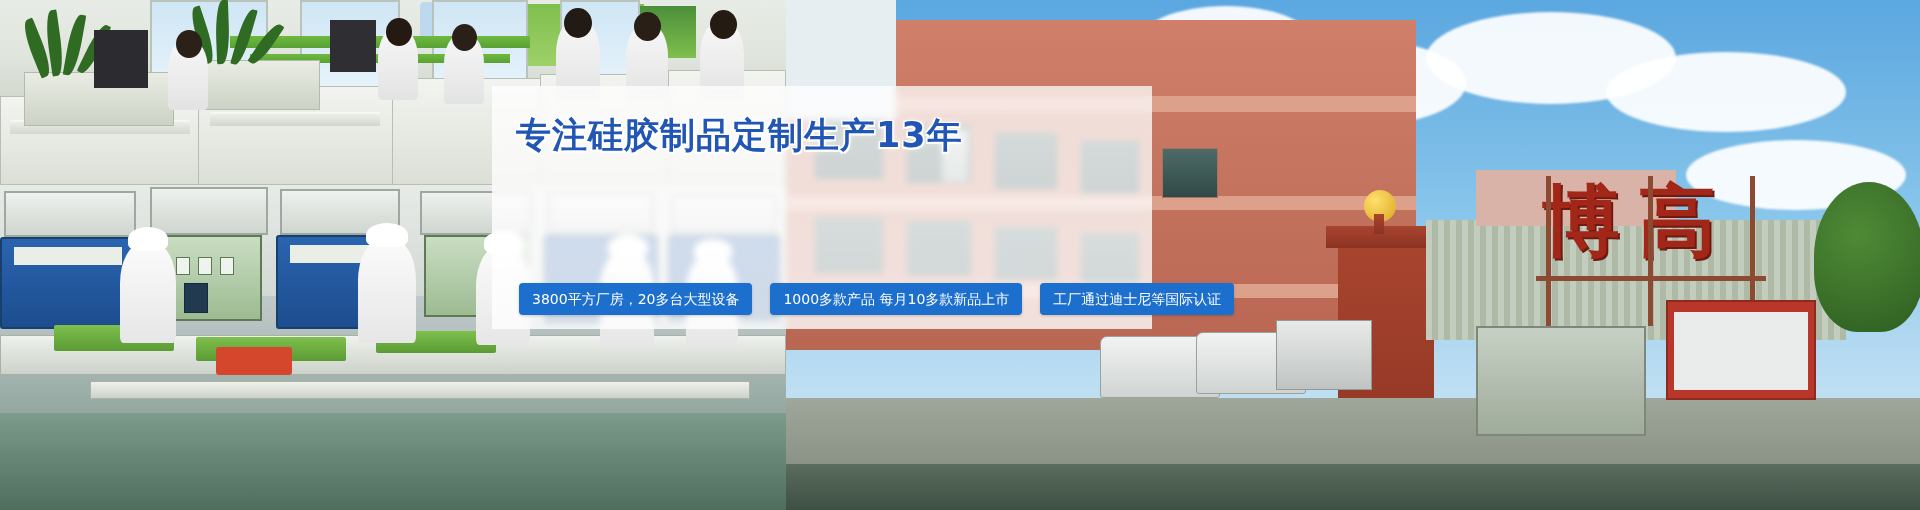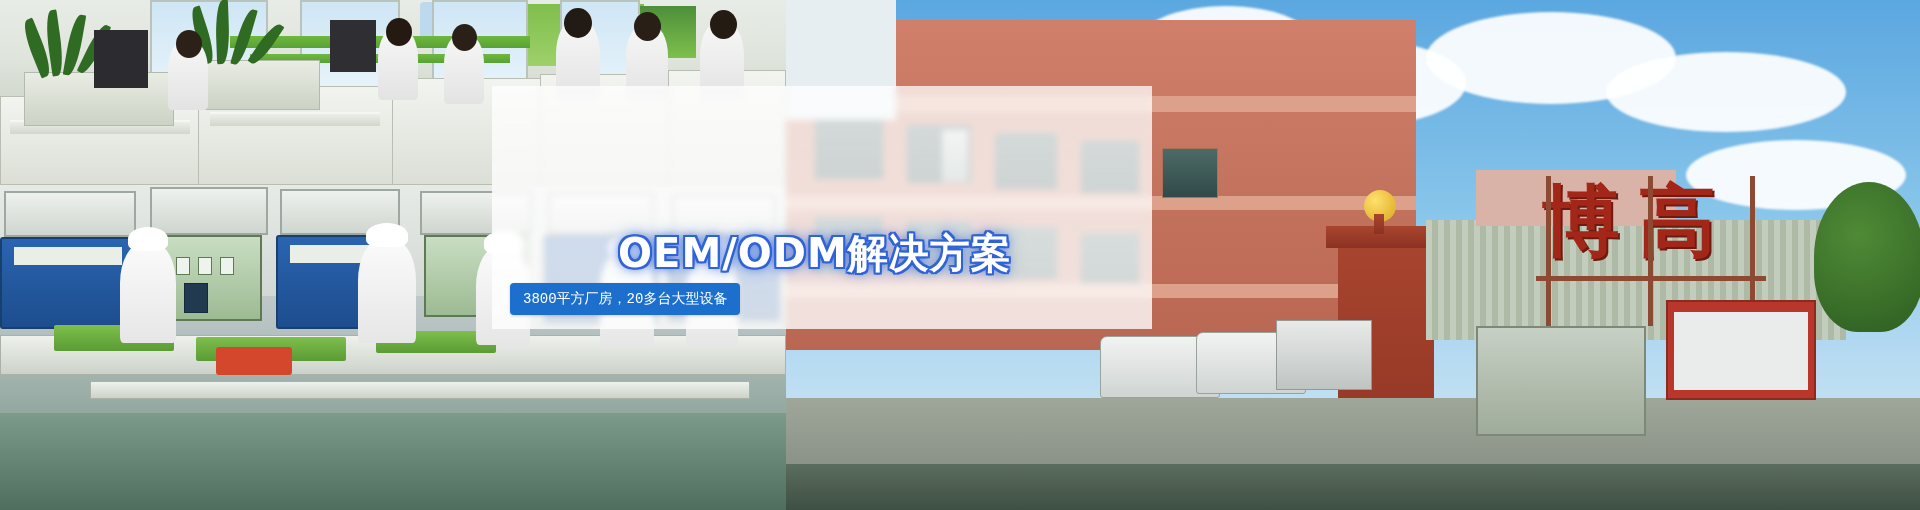--- a/index.html
+++ b/index.html
@@ -144,21 +144,21 @@
 
   
   .badges{position:absolute;left:492px;top:283px;width:700px;
     display:flex;align-items:center;gap:18px;}
   .badge{
     background:#1c6fcc;color:#fff;border-radius:4px;
     font-size:14px;line-height:1;padding:9px 13px;white-space:nowrap;
     font-family:"DejaVu Sans","Liberation Sans",sans-serif;
     box-shadow:0 1px 3px rgba(0,0,0,.18);
   }
-  .badge.b1{margin-left:18px;font-family:Liberation Mono, monospace;}
+  .badge.b1{margin-left:27px;}
 </style>
 </head>
 <body>
 
 <div class="banner">
 
   <div class="photo ph-office">
     <div class="off-wall"></div>
     <div class="off-skyblob"></div>
     <div class="off-greenwin"></div>
@@ -306,23 +306,23 @@
     <div class="gatebox" style="left:690px;top:326px;width:170px;height:110px;"></div>
     <div class="redboard" style="left:880px;top:300px;width:150px;height:100px;"></div>
     <div style="position:absolute;left:888px;top:312px;width:134px;height:78px;background:#e9eceb;"></div>
     <div style="position:absolute;left:0;bottom:0;width:100%;height:46px;background:linear-gradient(180deg,#5b6d5f,#3e4f43);"></div>
   </div>
 
   <div class="overlay"></div>
 
   <div class="textwrap">
     <div class="line1">
-    </div>
-    <div class="line3">
-      <span>OEM/ODM解决方案</span>
+      <span class="tagline">专注硅胶制品定制生产13年</span>
     </div>
   </div>
 
   <div class="badges">
     <div class="badge b1">3800平方厂房，20多台大型设备</div>
+    <div class="badge">1000多款产品  每月10多款新品上市</div>
+    <div class="badge">工厂通过迪士尼等国际认证</div>
   </div>
 
 </div>
 
 </body></html>

